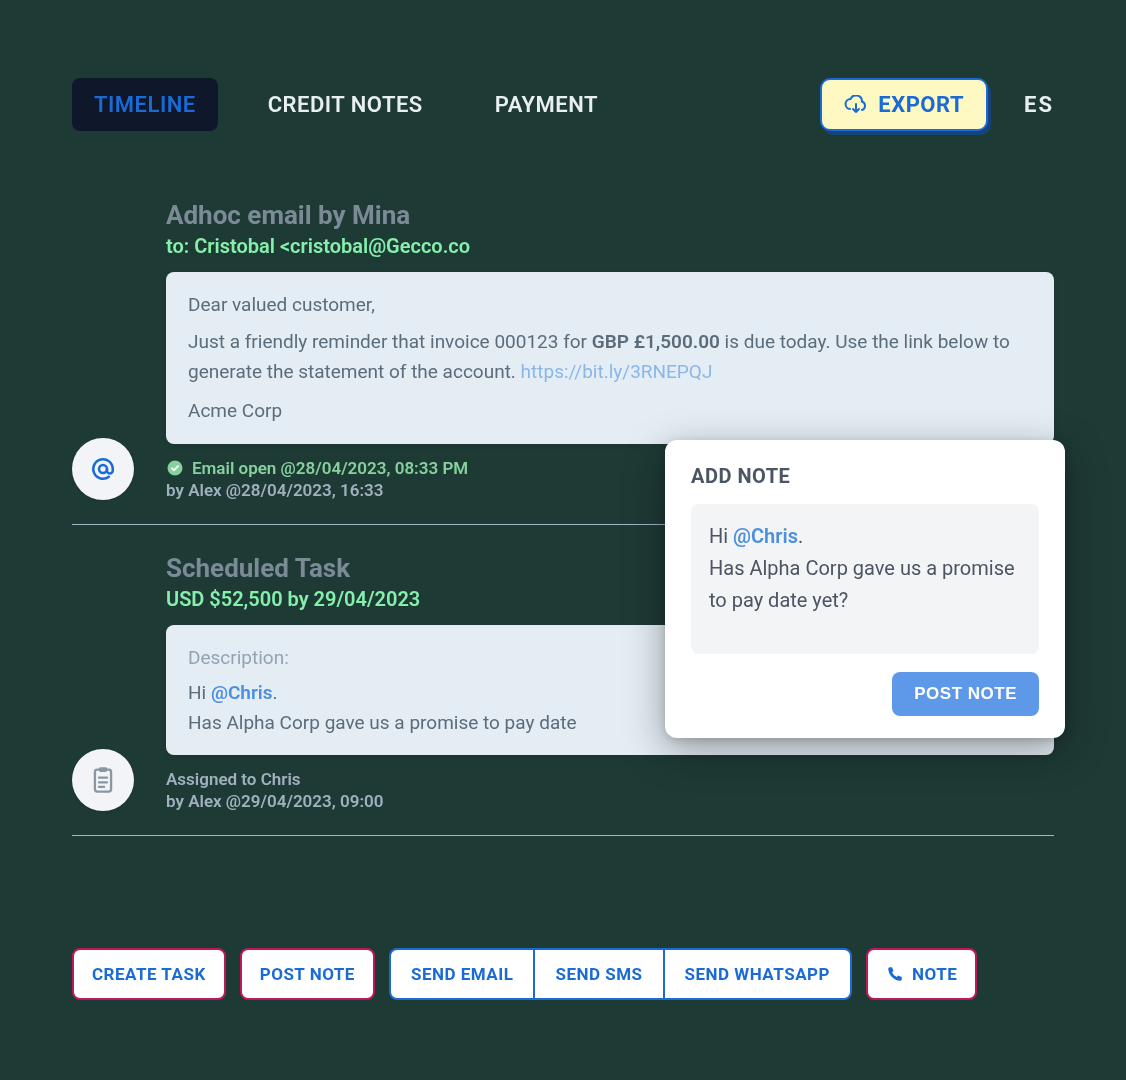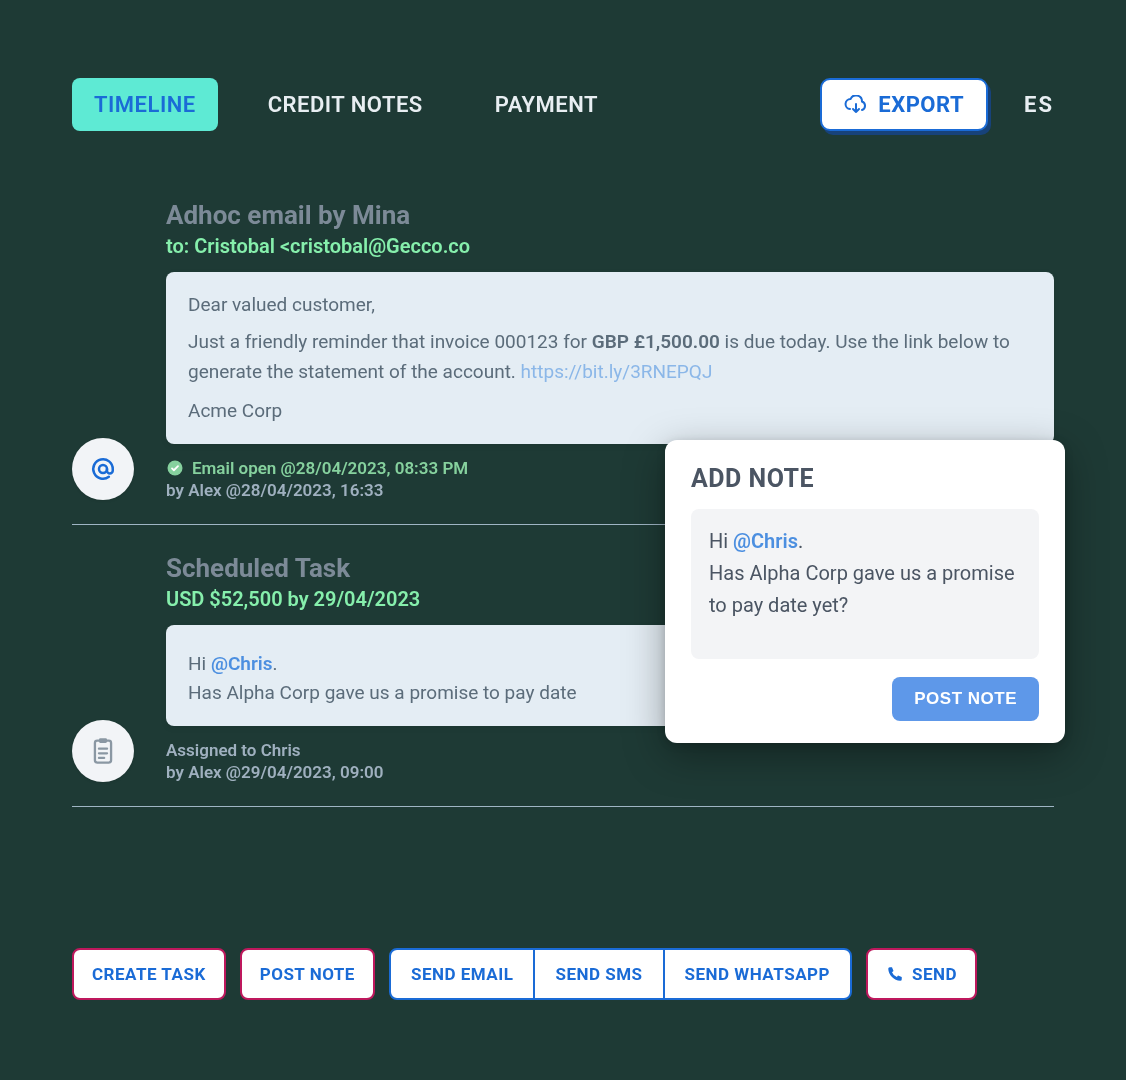--- a/index.html
+++ b/index.html
@@ -28,29 +28,29 @@
   }
   .tab {
     font-size: 22px;
     font-weight: 600;
     color: #e8eef2;
     padding: 14px 22px;
     border-radius: 8px;
     letter-spacing: 0.5px;
   }
   .tab.active {
-    background: #5eead4;
+    background: #0f172a;
     color: #1a6bd6;
   }
   .export-btn {
     margin-left: auto;
     display: inline-flex;
     align-items: center;
     gap: 10px;
-    background: #ffffff;
+    background: #fef9c3;
     color: #1a6bd6;
     font-size: 22px;
     font-weight: 700;
     padding: 12px 22px;
     border-radius: 10px;
     border: 2px solid #1a6bd6;
     box-shadow: 3px 4px 0 0 #17427a;
     letter-spacing: 0.5px;
   }
   .tail {
@@ -182,21 +182,21 @@
     top: 440px;
     left: 665px;
     width: 400px;
     background: #ffffff;
     border-radius: 12px;
     box-shadow: 0 12px 40px rgba(0,0,0,0.35), 0 2px 8px rgba(0,0,0,0.15);
     padding: 24px 26px 22px;
     z-index: 10;
   }
   .popover-title {
-    font-size: 25px;
+    font-size: 20px;
     font-weight: 700;
     color: #4b5563;
     letter-spacing: 0.5px;
     margin-bottom: 16px;
   }
   .note-box {
     background: #f3f4f6;
     border-radius: 8px;
     padding: 16px 18px;
     font-size: 20px;
@@ -280,20 +280,21 @@
           <rect x="8.5" y="2" width="7" height="4" rx="1.2" fill="#8a97a3"></rect>
           <line x1="8.5" y1="11" x2="15.5" y2="11" stroke="#8a97a3" stroke-width="2" stroke-linecap="round"></line>
           <line x1="8.5" y1="15" x2="15.5" y2="15" stroke="#8a97a3" stroke-width="2" stroke-linecap="round"></line>
           <line x1="8.5" y1="19" x2="13" y2="19" stroke="#8a97a3" stroke-width="2" stroke-linecap="round"></line>
         </svg>
       </div>
       <div class="entry-body">
         <div class="entry-title">Scheduled Task</div>
         <div class="entry-sub">USD $52,500 by 29/04/2023</div>
         <div class="entry-card">
+          <div style="color:#94a3b2">Description:</div>
           <div style="margin-top:6px">
             <span>Hi </span><span class="mention">@Chris</span><span>.</span>
           </div>
           <div>Has Alpha Corp gave us a promise to pay date</div>
         </div>
         <div class="assigned-row">Assigned to Chris</div>
         <div class="by-row">by Alex @29/04/2023, 09:00</div>
       </div>
     </div>
 
@@ -306,21 +307,21 @@
       <div class="seg">SEND EMAIL</div>
       <div class="seg">SEND SMS</div>
       <div class="seg">SEND WHATSAPP</div>
     </div>
     <div class="act-btn">
       <span>
         <svg width="18" height="18" viewBox="0 0 24 24">
             <path d="M5 3h3l2 5-2 1.5a11 11 0 0 0 6.5 6.5L16 14l5 2v3a2 2 0 0 1-2 2A17 17 0 0 1 3 5a2 2 0 0 1 2-2z" fill="#1a6bd6"></path>
           </svg>
       </span>
-      <span>SEND</span>
+      <span>NOTE</span>
     </div>
   </div>
 
   <div class="popover">
     <div class="popover-title">ADD NOTE</div>
     <div class="note-box">
       <div>
         <span>Hi </span><span class="mention">@Chris</span><span>.</span>
       </div>
       <div>Has Alpha Corp gave us a promise to pay date yet?</div>

